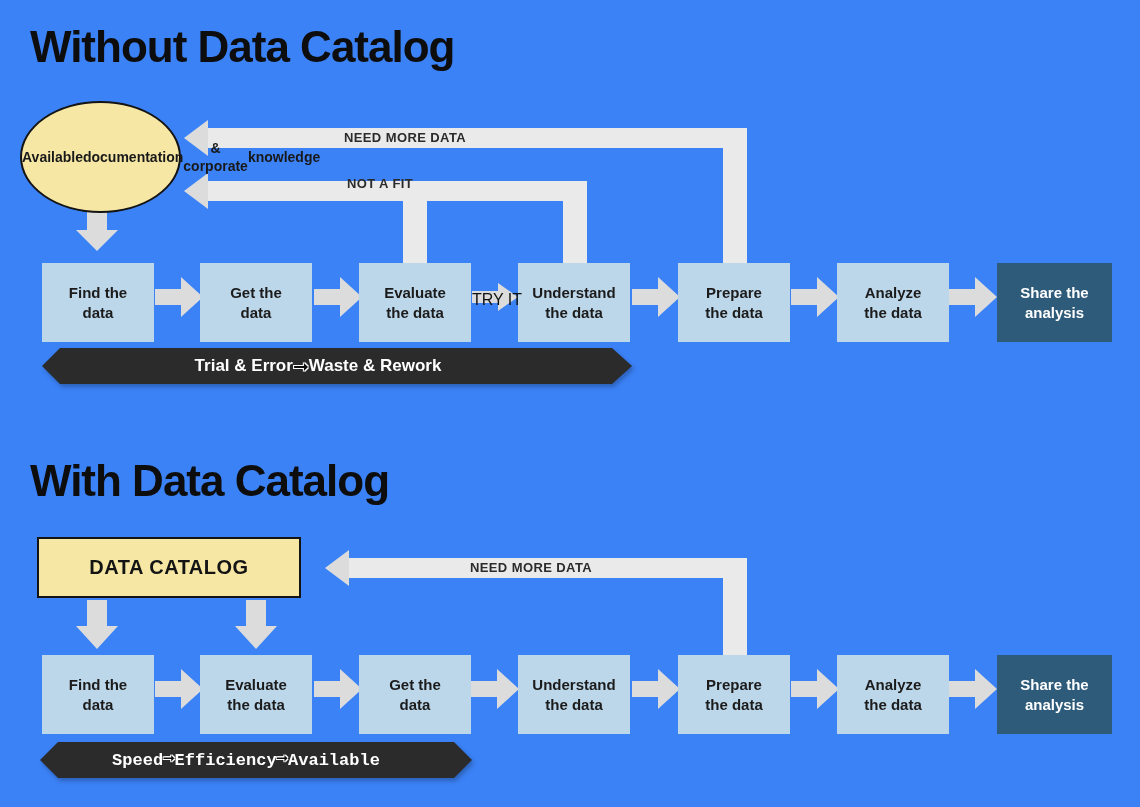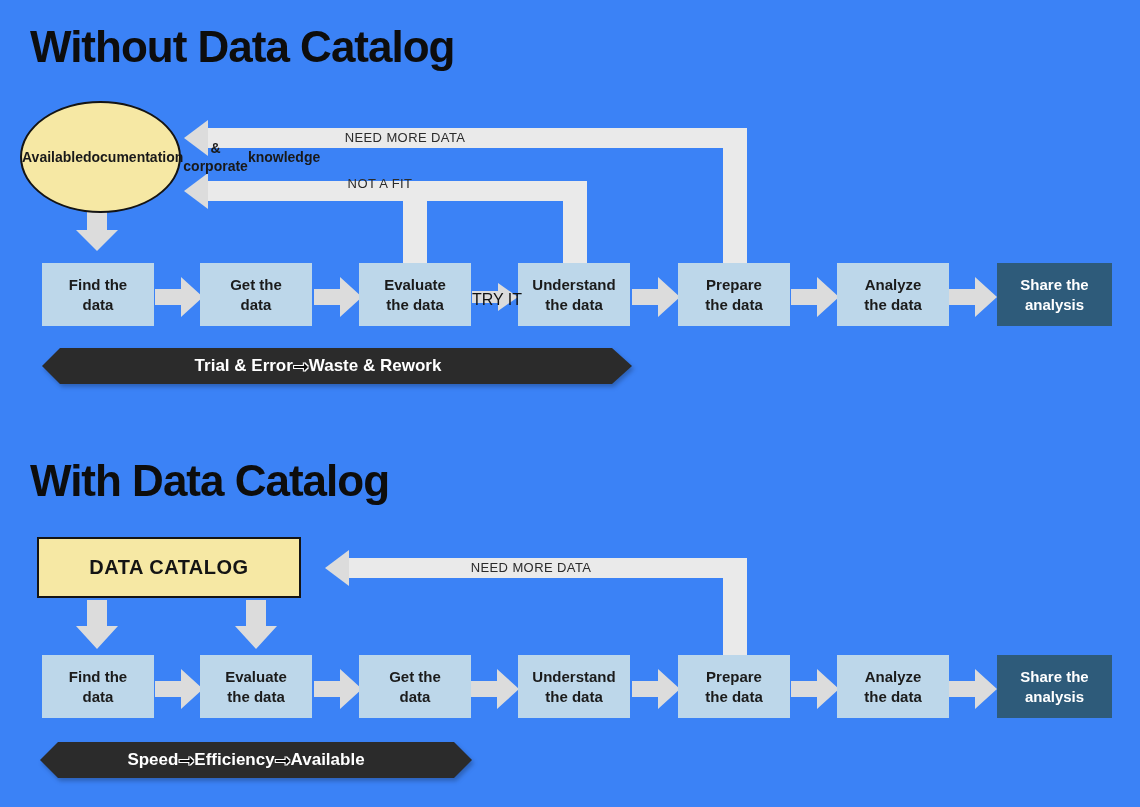--- a/index.html
+++ b/index.html
@@ -5,24 +5,24 @@
   html,body{margin:0;padding:0;background:#ffffff;}
   body{font-family:"Liberation Sans","DejaVu Sans",sans-serif;}
   .canvas{position:relative;width:1140px;height:807px;background:#3b82f6;overflow:hidden;}
 
   .title{position:absolute;font-weight:bold;font-size:44px;letter-spacing:-1px;color:#0d0d0d;white-space:nowrap;z-index:4;}
 
   
   .band{position:absolute;background:#eaeaea;z-index:1;}
   .vconn{position:absolute;background:#eaeaea;z-index:1;}
   .band-head{position:absolute;width:0;height:0;border-top:18px solid transparent;border-bottom:18px solid transparent;border-right:24px solid #dcdcdc;z-index:1;}
-  .band-label{position:absolute;font-weight:normal;font-size:13px;letter-spacing:.4px;color:#2b2b2b;text-align:center;z-index:3;white-space:nowrap;}
+  .band-label{position:absolute;font-weight:bold;font-size:13px;letter-spacing:.4px;color:#2b2b2b;text-align:center;z-index:3;white-space:nowrap;}
 
   
-  .box{position:absolute;width:112px;height:63px;background:#bdd7ea;display:flex;flex-direction:column;align-items:center;justify-content:center;text-align:center;font-weight:bold;font-size:15px;line-height:1.3;color:#1b1b1b;z-index:2;}
+  .box{position:absolute;width:112px;height:79px;background:#bdd7ea;display:flex;flex-direction:column;align-items:center;justify-content:center;text-align:center;font-weight:bold;font-size:15px;line-height:1.3;color:#1b1b1b;z-index:2;}
   .box.dark{background:#2e5b7a;color:#ffffff;width:115px;}
 
   
   .barrow,.darrow{position:absolute;z-index:1;}
   .barrow polygon,.darrow polygon{fill:#dcdcdc;}
 
   .try-label{position:absolute;font-weight:normal;font-size:16px;color:#111;text-align:right;z-index:3;white-space:nowrap;}
 
   
   .ellipse{position:absolute;left:20px;top:101px;width:161px;height:112px;background:#f6e8a4;border:2.5px solid #141414;border-radius:50%;display:flex;flex-direction:row;align-items:center;justify-content:space-between;text-align:center;font-weight:bold;font-size:14px;line-height:1.3;color:#191919;z-index:2;box-sizing:border-box;}
@@ -179,21 +179,21 @@
   <svg class="barrow" style="left:791px;top:667px;" width="48" height="44">
       <polygon points="0,14 26,14 26,2 48,22 26,42 26,30 0,30"></polygon>
     </svg>
   <svg class="barrow" style="left:949px;top:667px;" width="48" height="44">
       <polygon points="0,14 26,14 26,2 48,22 26,42 26,30 0,30"></polygon>
     </svg>
 
   <svg class="banner-svg" style="left:36px;top:740px;" width="440" height="40">
       <polygon points="4,20 22,2 418,2 436,20 418,38 22,38"></polygon>
     </svg>
-  <div class="banner-text" style="left:36px;top:742px;width:420px;height:36px;">
+  <div class="banner-text" style="left:36px;top:742px;width:420px;height:36px;font-family:Liberation Mono, monospace;">
     <span>Speed</span>
     <span class="banner-glyph">➞</span>
     <span>Efficiency</span>
     <span class="banner-glyph">➞</span>
     <span>Available</span>
   </div>
 
 </div>
 
 </body></html>

